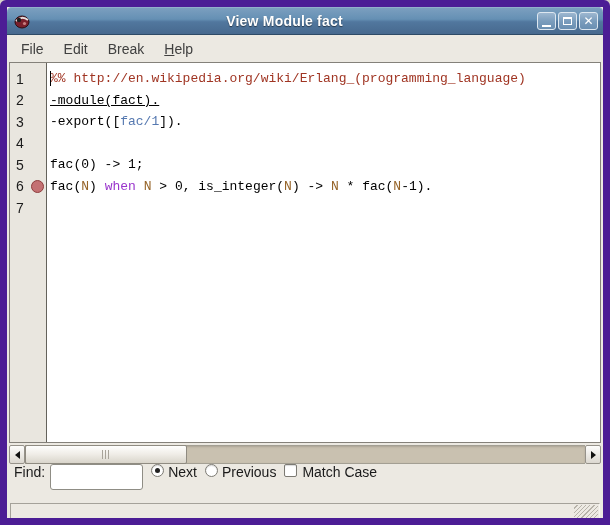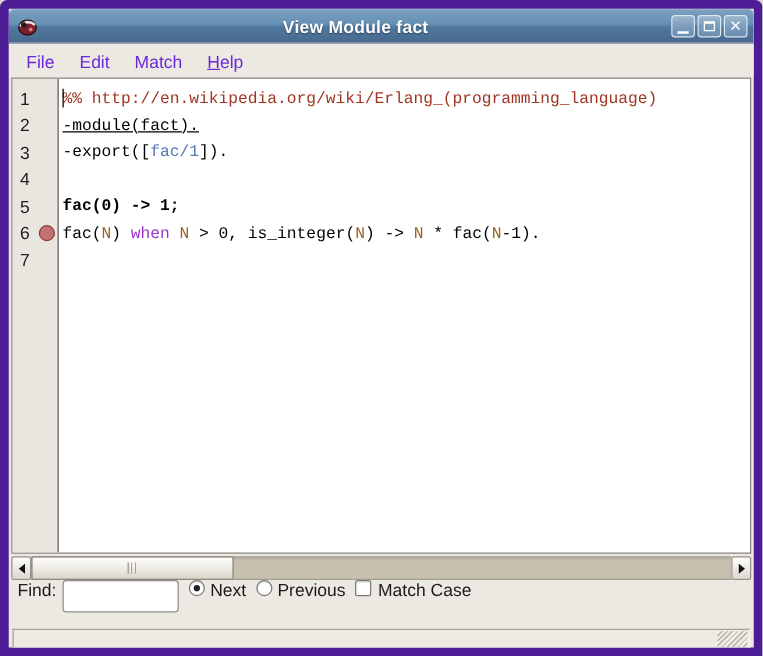--- a/index.html
+++ b/index.html
@@ -25,21 +25,21 @@
   .win-btn{
     width:19px;height:18px;border:1px solid #dde7f0;border-radius:3px;
     background:linear-gradient(#9db7d0 0%,#7b9dbd 50%,#6a8fb2 100%);
     display:flex;align-items:center;justify-content:center;position:relative;
   }
   .glyph-min{width:9px;height:2px;background:#fff;margin-top:10px;}
   .glyph-max{width:9px;height:8px;border:1px solid #fff;border-top-width:2px;}
   .glyph-close{color:#fff;font-size:12px;font-weight:bold;line-height:1;font-family:"DejaVu Sans",sans-serif;}
   
   .menubar{height:27px;flex:0 0 27px;display:flex;align-items:center;padding-left:4px;background:#ece9e2;}
-  .menu-item{padding:3px 10px;font-size:14px;color:#6d28d9;cursor:default;}
+  .menu-item{padding:3px 10px;font-size:14px;color:#404040;cursor:default;}
   .menu-item .accel{text-decoration:underline;}
   
   .frame{padding:0 2px;flex:0 0 auto;}
   .code-area{
     height:381px;display:flex;background:#ffffff;
     border:1px solid #84817a;overflow:hidden;
   }
   .gutter{flex:0 0 36px;background:#e9e6df;border-right:1px solid #64625b;padding-top:5px;}
   .gutter-row{height:21.5px;display:flex;align-items:center;}
   .gutter-num{width:18px;padding-left:6px;font-size:14px;color:#1c1c1c;}
@@ -121,21 +121,21 @@
         </div>
       <div class="win-btn">
           <span class="glyph-close">✕</span>
         </div>
     </div>
   </div>
 
   <div class="menubar">
       <div class="menu-item">File</div>
       <div class="menu-item">Edit</div>
-      <div class="menu-item">Match</div>
+      <div class="menu-item">Break</div>
       <div class="menu-item"><span class="accel">H</span>elp</div>
     </div>
 
   <div class="frame">
     <div class="code-area">
       <div class="gutter">
           <div class="gutter-row">
             <span class="gutter-num">1</span>
             <span class="gutter-bp"></span>
           </div>
@@ -165,21 +165,21 @@
             <span class="gutter-num">7</span>
             <span class="gutter-bp"></span>
           </div>
         </div>
       <div class="code">
         <div class="caret"></div>
       <div class="code-line"><span style="color: rgb(160, 53, 35);">%% http://en.wikipedia.org/wiki/Erlang_(programming_language)</span></div>
           <div class="code-line"><span style="color: rgb(0, 0, 0); text-decoration: underline;">-module(fact).</span></div>
           <div class="code-line"><span style="color: rgb(0, 0, 0);">-export([</span><span style="color: rgb(85, 120, 176);">fac/1</span><span style="color: rgb(0, 0, 0);">]).</span></div>
           <div class="code-line"></div>
-          <div class="code-line"><span style="color: rgb(0, 0, 0); font-weight: bold;">fac(0) -&gt; 1;</span></div>
+          <div class="code-line"><span style="color: rgb(0, 0, 0);">fac(0) -&gt; 1;</span></div>
           <div class="code-line"><span style="color: rgb(0, 0, 0);">fac(</span><span style="color: rgb(150, 100, 40);">N</span><span style="color: rgb(0, 0, 0);">) </span><span style="color: rgb(153, 51, 204);">when</span><span style="color: rgb(0, 0, 0);"> </span><span style="color: rgb(150, 100, 40);">N</span><span style="color: rgb(0, 0, 0);"> &gt; 0, is_integer(</span><span style="color: rgb(150, 100, 40);">N</span><span style="color: rgb(0, 0, 0);">) -&gt; </span><span style="color: rgb(150, 100, 40);">N</span><span style="color: rgb(0, 0, 0);"> * fac(</span><span style="color: rgb(150, 100, 40);">N</span><span style="color: rgb(0, 0, 0);">-1).</span></div>
           <div class="code-line"></div>
         </div>
     </div>
   </div>
 
   <div class="hscroll">
     <div class="sb-btn">
         <span class="tri-left"></span>
       </div>

